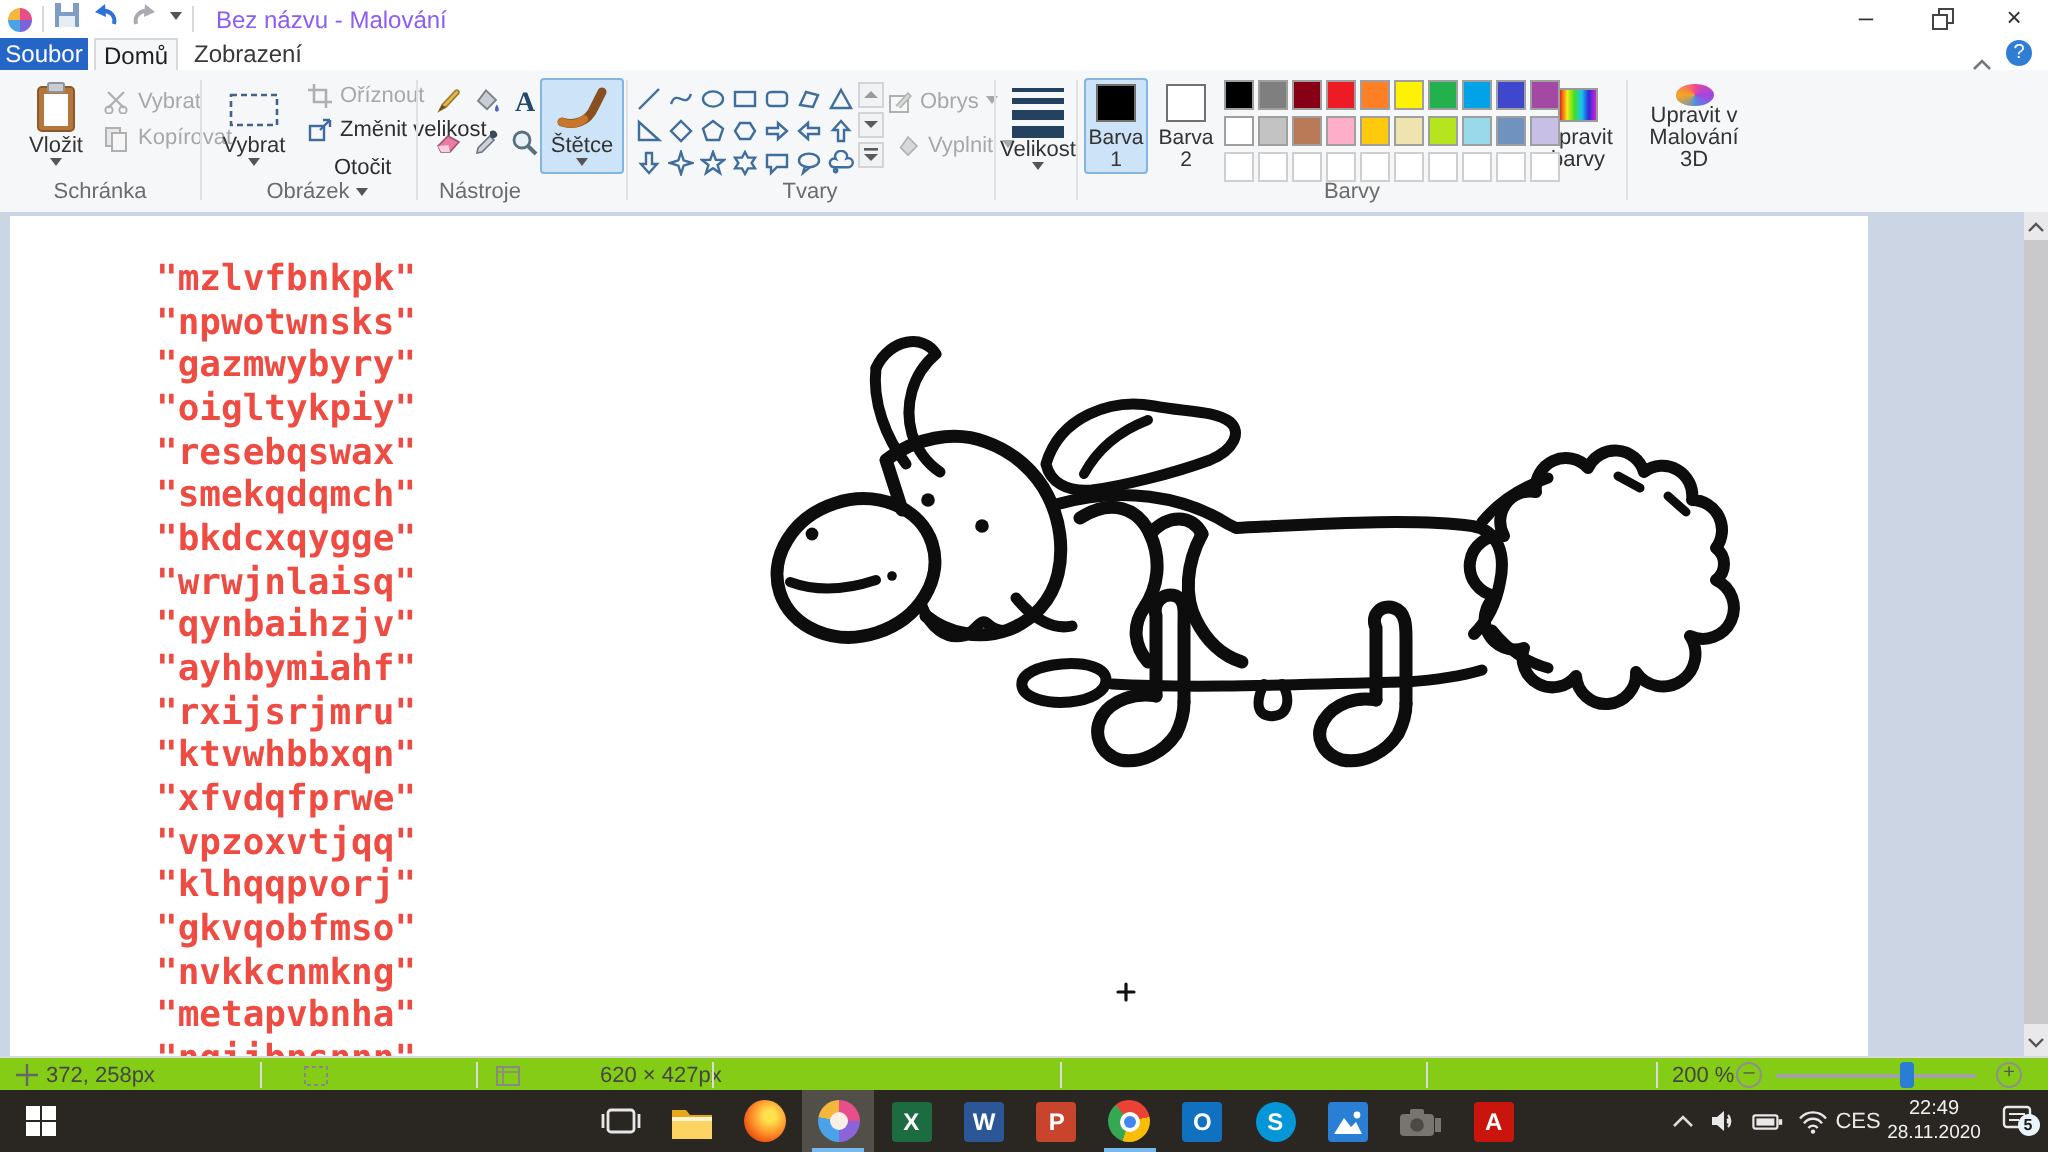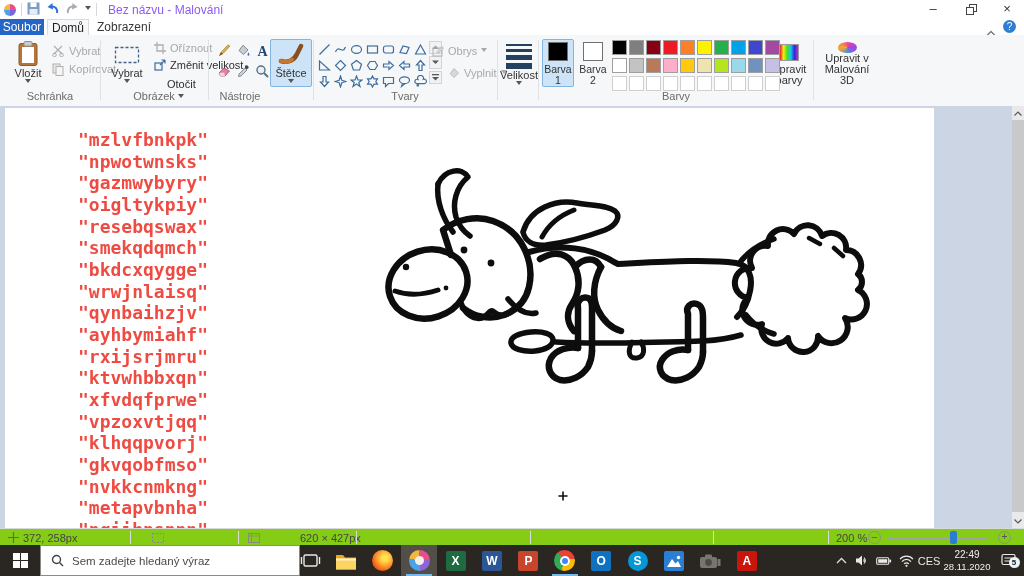--- a/index.html
+++ b/index.html
@@ -209,21 +209,21 @@
       <svg width="7" height="5">
           <path d="M0,0.5 L3.5,4 L7,0.5 z" fill="#5a5a5a"></path>
         </svg>
       </div>
     <div class="scrbtn" style="left:429px;top:36px;">
       <svg width="7" height="7">
           <rect x="0" y="0" width="7" height="1.3" fill="#5a5a5a"></rect>
           <path d="M0,3 L3.5,6.5 L7,3 z" fill="#5a5a5a"></path>
         </svg>
       </div>
-    <div class="rowbtn dis" style="left:432px;top:8px;">
+    <div class="rowbtn dis" style="left:444px;top:8px;">
       <svg width="12" height="12">
           <rect x="1" y="3" width="9" height="8" fill="none" stroke="#b0b0b0"></rect>
       <path d="M4,8 L10,1.5 L11.5,3 L6,9" fill="#d8d8d8" stroke="#b0b0b0" stroke-width="0.7"></path>
         </svg>
       <span>Obrys</span>
         <span class="crt dis"></span>
     </div>
     <div class="rowbtn dis" style="left:448px;top:30px;">
       <svg width="12" height="12">
           <path d="M6,1.5 L10.5,6 L6,10.5 L2.3,6.8 z" fill="#d8d8d8" stroke="#b0b0b0" stroke-width="0.8"></path>
@@ -539,27 +539,20 @@
 
   <div class="taskbar">
     <div class="startbtn">
       <svg width="15" height="15">
         <rect x="0" y="0" width="7" height="7" fill="#fff"></rect>
           <rect x="8" y="0" width="7" height="7" fill="#fff"></rect>
         <rect x="0" y="8" width="7" height="7" fill="#fff"></rect>
           <rect x="8" y="8" width="7" height="7" fill="#fff"></rect>
         </svg>
     </div>
-    <div class="searchbox">
-      <svg width="13" height="13" style="margin-left:10px;">
-        <circle cx="5.5" cy="5.5" r="4" fill="none" stroke="#444" stroke-width="1.4"></circle>
-        <path d="M8.5,8.5 L12,12" stroke="#444" stroke-width="1.4"></path>
-        </svg>
-      <span>Sem zadejte hledaný výraz</span>
-    </div>
     <div id="taskbar-apps"></div>
     <div class="tray" style="left:832px;width:18px;">
       <svg width="11" height="7">
           <path d="M1,6 L5.5,1.5 L10,6" stroke="#ddd" stroke-width="1.3" fill="none"></path>
         </svg>
       </div>
     <div class="tray" style="left:852px;width:20px;">
       <svg width="15" height="13">
           <path d="M1,4.5 h2.5 L7,1.5 v10 L3.5,8.5 H1 z" fill="#e9e9e9"></path>
       <path d="M9,3.5 a4.5,4.5 0 0 1 0,6 M8.7,5.3 a2.2,2.2 0 0 1 0,2.4" stroke="#e9e9e9" stroke-width="1.1" fill="none"></path>

